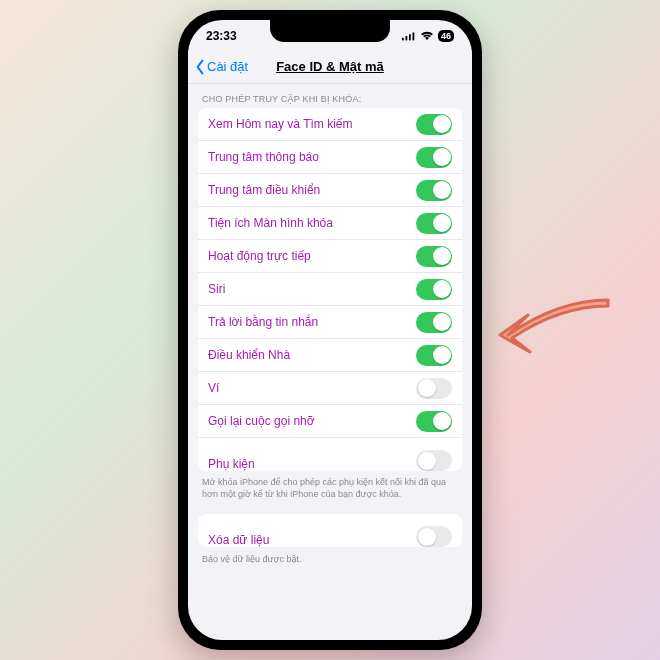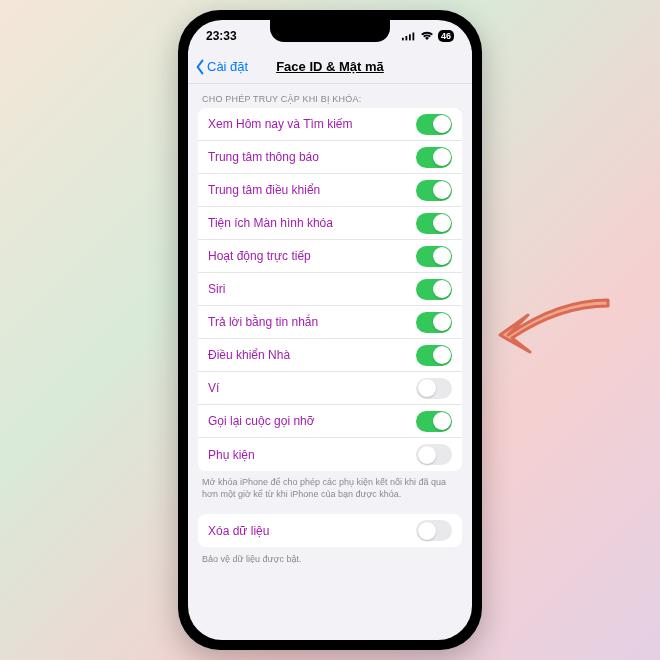--- a/index.html
+++ b/index.html
@@ -102,21 +102,21 @@
     overflow: hidden;
   }
   .row {
     display: flex;
     align-items: center;
     justify-content: space-between;
     min-height: 33px;
     padding: 0 10px;
     border-bottom: 0.5px solid #e5e5ea;
   }
-  .row:last-child { border-bottom: none; }
+  .row:last-child { border-bottom: none; align-items: flex-end; }
   .row-label { font-size: 12px; color: #a21caf; }
   .toggle {
     width: 36px;
     height: 21px;
     border-radius: 11px;
     position: relative;
     flex-shrink: 0;
     cursor: pointer;
   }
   .toggle.on { background: #34c759; }

